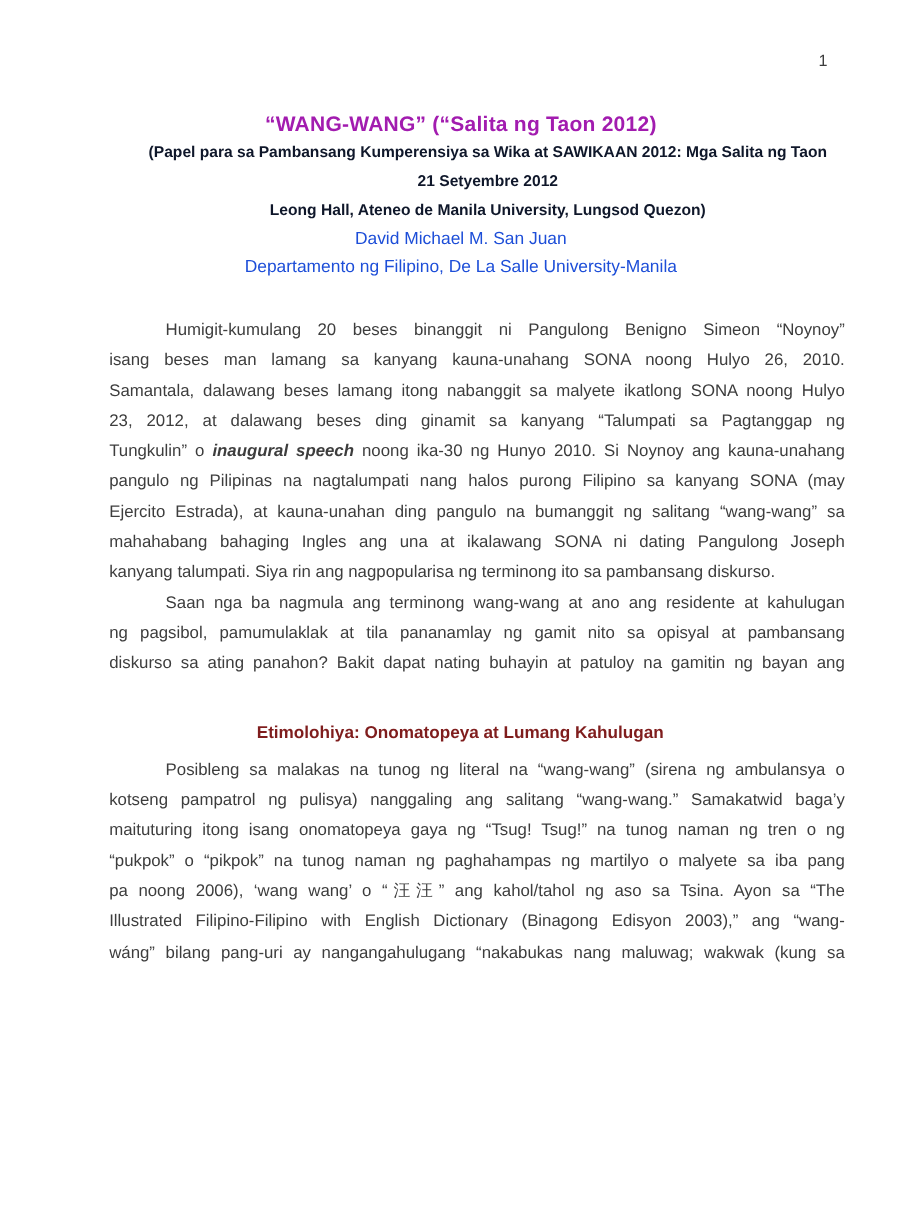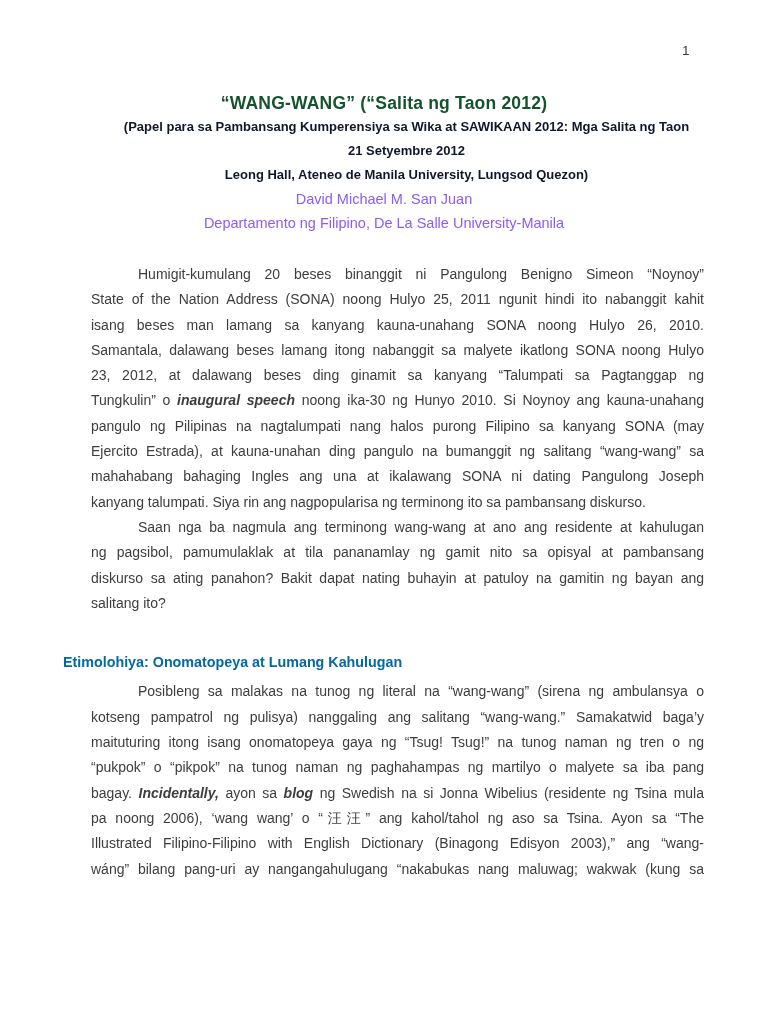--- a/index.html
+++ b/index.html
@@ -23,35 +23,35 @@
   .head {
     position: absolute;
     top: 91px;
     left: 0;
     width: 768px;
     text-align: center;
   }
   .head .title {
     font-size: 17.5px;
     font-weight: bold;
-    color: #14532d;
+    color: #a21caf;
     line-height: 24px;
     letter-spacing: 0.2px;
   }
   .head .sub {
     font-size: 13px;
     font-weight: bold;
     color: #0f172a;
     line-height: 24px;
     margin-left: 45px;
   }
   .head .auth {
     font-size: 14.5px;
     font-weight: normal;
-    color: #8b5cf6;
+    color: #1d4ed8;
     line-height: 24px;
   }
   .bodytext {
     position: absolute;
     top: 262px;
     left: 63px;
     width: 641px;
     font-size: 14px;
     color: #3d3d3d;
   }
@@ -64,22 +64,22 @@
     margin-left: 28px;
   }
   .ln.end { text-align-last: left; }
   .ln.ind { padding-left: 47px; }
   .sect {
     margin-top: 33.5px;
     height: 25.3px;
     line-height: 25.3px;
     font-size: 14.3px;
     font-weight: bold;
-    color: #0369a1;
-    text-align: left;
+    color: #7f1d1d;
+    text-align: center;
   }
   .after { margin-top: 4.5px; }
   i { font-style: italic; font-weight: bold; }
 </style>
 </head>
 <body>
 
 <div class="doc-page">
 
   <div class="pageno">1</div>
@@ -89,42 +89,39 @@
     <div class="sub">(Papel para sa Pambansang Kumperensiya sa Wika at SAWIKAAN 2012: Mga Salita ng Taon</div>
     <div class="sub">21 Setyembre 2012</div>
     <div class="sub">Leong Hall, Ateneo de Manila University, Lungsod Quezon)</div>
     <div class="auth">David Michael M. San Juan</div>
     <div class="auth">Departamento ng Filipino, De La Salle University-Manila</div>
   </div>
 
   <div class="bodytext">
     <div>
         <div class="ln ind"><span>Humigit-kumulang 20 beses binanggit ni Pangulong Benigno Simeon “Noynoy”</span></div>
-        <div class="ln"><span>State of the Nation Address (SONA) noong Hulyo 25, 2011 ngunit hindi ito nabanggit kahit</span></div>
         <div class="ln"><span>isang beses man lamang sa kanyang kauna-unahang SONA noong Hulyo 26, 2010.</span></div>
         <div class="ln"><span>Samantala, dalawang beses lamang itong nabanggit sa malyete ikatlong SONA noong Hulyo</span></div>
         <div class="ln"><span>23, 2012, at dalawang beses ding ginamit sa kanyang “Talumpati sa Pagtanggap ng</span></div>
         <div class="ln"><span>Tungkulin” o </span><i>inaugural speech</i><span> noong ika-30 ng Hunyo 2010. Si Noynoy ang kauna-unahang</span></div>
         <div class="ln"><span>pangulo ng Pilipinas na nagtalumpati nang halos purong Filipino sa kanyang SONA (may</span></div>
         <div class="ln"><span>Ejercito Estrada), at kauna-unahan ding pangulo na bumanggit ng salitang “wang-wang” sa</span></div>
         <div class="ln"><span>mahahabang bahaging Ingles ang una at ikalawang SONA ni dating Pangulong Joseph</span></div>
         <div class="ln end"><span>kanyang talumpati. Siya rin ang nagpopularisa ng terminong ito sa pambansang diskurso.</span></div>
       </div>
     <div>
         <div class="ln ind"><span>Saan nga ba nagmula ang terminong wang-wang at ano ang residente at kahulugan</span></div>
         <div class="ln"><span>ng pagsibol, pamumulaklak at tila pananamlay ng gamit nito sa opisyal at pambansang</span></div>
         <div class="ln"><span>diskurso sa ating panahon? Bakit dapat nating buhayin at patuloy na gamitin ng bayan ang</span></div>
-        <div class="ln end"><span>salitang ito?</span></div>
       </div>
     <div class="sect">Etimolohiya: Onomatopeya at Lumang Kahulugan</div>
     <div class="after">
         <div class="ln ind"><span>Posibleng sa malakas na tunog ng literal na “wang-wang” (sirena ng ambulansya o</span></div>
         <div class="ln"><span>kotseng pampatrol ng pulisya) nanggaling ang salitang “wang-wang.” Samakatwid baga’y</span></div>
         <div class="ln"><span>maituturing itong isang onomatopeya gaya ng “Tsug! Tsug!” na tunog naman ng tren o ng</span></div>
         <div class="ln"><span>“pukpok” o “pikpok” na tunog naman ng paghahampas ng martilyo o malyete sa iba pang</span></div>
-        <div class="ln"><span>bagay. </span><i>Incidentally,</i><span> ayon sa </span><i>blog</i><span> ng Swedish na si Jonna Wibelius (residente ng Tsina mula</span></div>
         <div class="ln"><span>pa noong 2006), ‘wang wang’ o “汪汪”  ang kahol/tahol ng aso sa Tsina. Ayon sa “The</span></div>
         <div class="ln"><span>Illustrated Filipino-Filipino with English Dictionary (Binagong Edisyon 2003),” ang “wang-</span></div>
         <div class="ln"><span>wáng” bilang pang-uri ay nangangahulugang “nakabukas nang maluwag; wakwak (kung sa</span></div>
       </div>
   </div>
 
 </div>
 
 </body></html>

